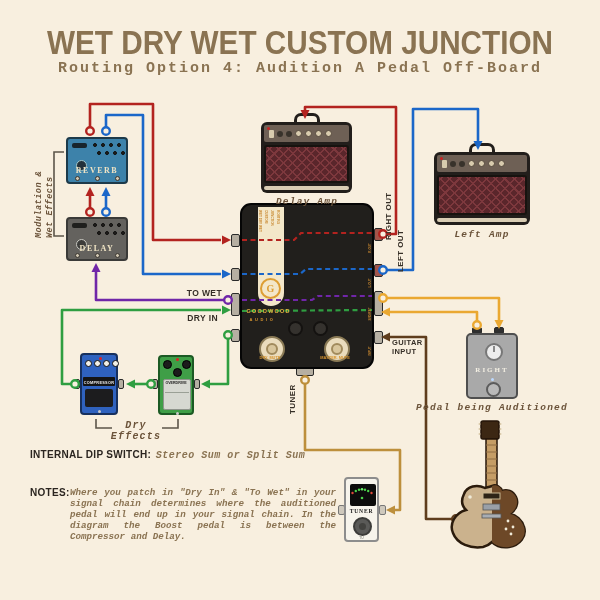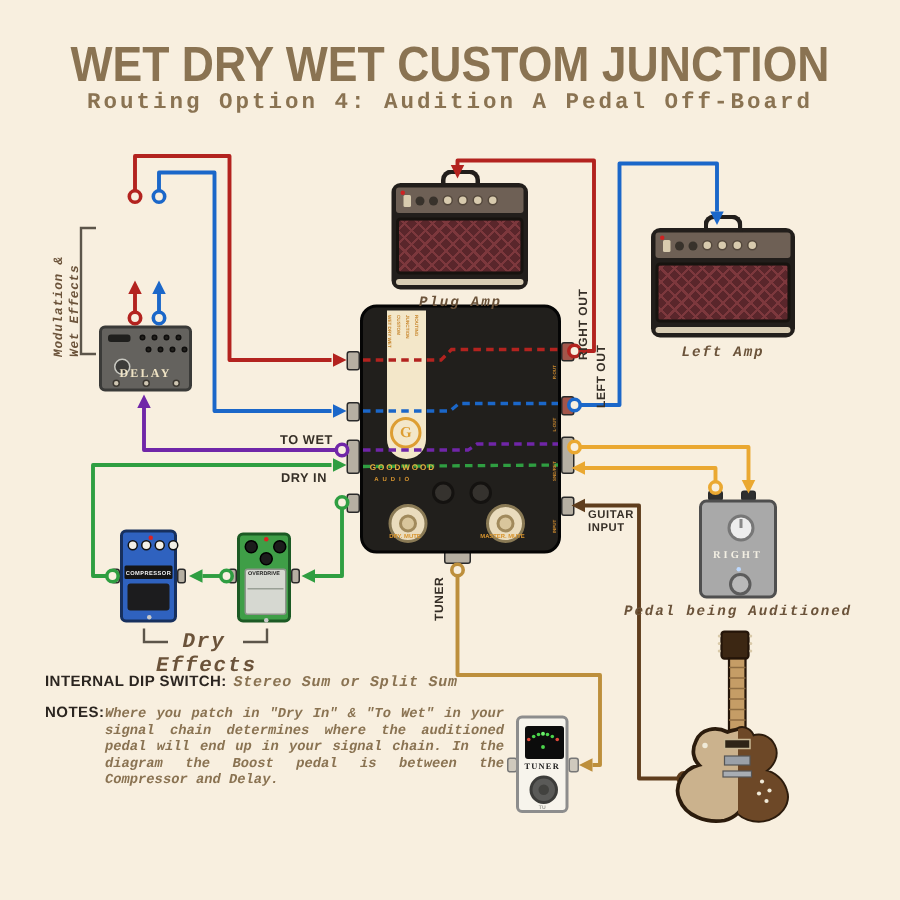--- a/index.html
+++ b/index.html
@@ -66,21 +66,21 @@
   .tuner-fs-in{width:7px;height:7px;border-radius:50%;background:#42423f}
   
   .band{position:absolute;background:#151515;border-radius:1px}
   .plate{position:absolute;background:#d6d8d1;border:1px solid #8f948c;border-radius:2px}
   .treadle{position:absolute;background:#1c1c1e;border-radius:2px}
   .wdot{position:absolute;border-radius:50%}
   
   .notes-block{position:absolute;left:30px;top:444px;width:308px;z-index:8}
   .dip-label,.notes-label{font:700 10px "Liberation Sans",sans-serif;color:#2b2520;letter-spacing:.3px}
   .dip-value{font:italic 700 10px "Liberation Mono",monospace;color:var(--c-title);letter-spacing:.5px}
-  .notes-row{display:flex;margin-top:8px}
+  .notes-row{display:flex;margin-top:25px}
   .notes-label{width:40px;flex:none}
   .paras{width:266px;font:italic 700 9.2px "Liberation Mono",monospace;color:var(--c-title);
         line-height:11px;text-align:justify}
   .paras p{margin:0 0 11px 0}
   svg.overlay{position:absolute;left:0;top:0;z-index:6}
   .lbl-layer{z-index:8}
   
   .w-red{stroke:var(--c-red)} .f-red{fill:var(--c-red)}
   .w-blue{stroke:var(--c-blue)} .f-blue{fill:var(--c-blue)}
   .w-purple{stroke:var(--c-purple)} .f-purple{fill:var(--c-purple)}
@@ -94,20 +94,36 @@
   .brk{fill:none;stroke:#5c554a;stroke-width:1.6px}
 </style>
 </head>
 <body>
 
 <div class="stage">
 
   <div class="abs title">WET DRY WET CUSTOM JUNCTION</div>
   <div class="abs subtitle">Routing Option 4: Audition A Pedal Off-Board</div>
 
+  <div class="pedal" style="left:66px;top:137px;width:62px;height:47px;background:var(--c-reverb);border:2px solid #1d3a4a">
+    <div class="slot" style="left:4px;top:4px;width:15px;height:5px"></div>
+    <div class="mini-knob" style="left:25px;top:4px"></div>
+    <div class="mini-knob" style="left:33px;top:4px"></div>
+    <div class="mini-knob" style="left:41px;top:4px"></div>
+    <div class="mini-knob" style="left:49px;top:4px"></div>
+    <div class="mini-knob" style="left:29px;top:12px"></div>
+    <div class="mini-knob" style="left:37px;top:12px"></div>
+    <div class="mini-knob" style="left:45px;top:12px"></div>
+    <div class="mini-knob" style="left:53px;top:12px"></div>
+    <div class="big-knob" style="left:8px;top:21px;background:#23313a;border:1.5px solid #9fc5c9"></div>
+    <div class="pedal-name" style="top:27px">REVERB</div>
+    <div class="fs-dot" style="left:7px;top:37px"></div>
+    <div class="fs-dot" style="left:27px;top:37px"></div>
+    <div class="fs-dot" style="left:47px;top:37px"></div>
+  </div>
 
   <div class="pedal" style="left:66px;top:217px;width:62px;height:44px;background:var(--c-delay);border:2px solid #3a3a38">
     <div class="slot" style="left:4px;top:4px;width:15px;height:5px;background:#1f1f1d"></div>
     <div class="mini-knob" style="left:25px;top:4px"></div>
     <div class="mini-knob" style="left:33px;top:4px"></div>
     <div class="mini-knob" style="left:41px;top:4px"></div>
     <div class="mini-knob" style="left:49px;top:4px"></div>
     <div class="mini-knob" style="left:29px;top:12px"></div>
     <div class="mini-knob" style="left:37px;top:12px"></div>
     <div class="mini-knob" style="left:45px;top:12px"></div>
@@ -381,24 +397,24 @@
 
   <div class="abs lbl lbl-layer" style="left:148px;top:288px;width:74px;text-align:right">TO WET</div>
   <div class="abs lbl lbl-layer" style="left:148px;top:313px;width:70px;text-align:right">DRY IN</div>
   <div class="rot lbl lbl-layer" style="left:384px;top:240px;font-size:8px">RIGHT OUT</div>
   <div class="rot lbl lbl-layer" style="left:396px;top:272px;font-size:8px">LEFT OUT</div>
   <div class="rot lbl lbl-layer" style="left:288px;top:414px;font-size:8px">TUNER</div>
   <div class="abs lbl lbl-layer" style="left:392px;top:339px;font-size:7.5px;line-height:8.5px">
     <div>GUITAR</div>
     <div>INPUT</div>
   </div>
-  <div class="abs cap lbl-layer" style="left:258px;top:196px;width:98px;text-align:center">Plug Amp</div>
+  <div class="abs cap lbl-layer" style="left:258px;top:196px;width:98px;text-align:center">Delay Amp</div>
   <div class="abs cap lbl-layer" style="left:433px;top:229px;width:98px;text-align:center">Left Amp</div>
   <div class="abs cap lbl-layer" style="left:407px;top:402px;width:170px;text-align:center">Pedal being Auditioned</div>
-  <div class="abs cap lbl-layer" style="left:104px;top:420px;width:64px;text-align:center;font-size:14px">Dry Effects</div>
+  <div class="abs cap lbl-layer" style="left:104px;top:420px;width:64px;text-align:center;font-size:10px">Dry Effects</div>
   <div class="rot cap lbl-layer" style="left:34px;top:238px;font-size:8.5px;line-height:11px;letter-spacing:.5px">
     <div>Modulation &amp;</div>
     <div>Wet Effects</div>
   </div>
 
   <div class="notes-block">
     <div>
       <span class="dip-label">INTERNAL DIP SWITCH:</span>
       <span class="dip-value">Stereo Sum or Split Sum</span>
     </div>

